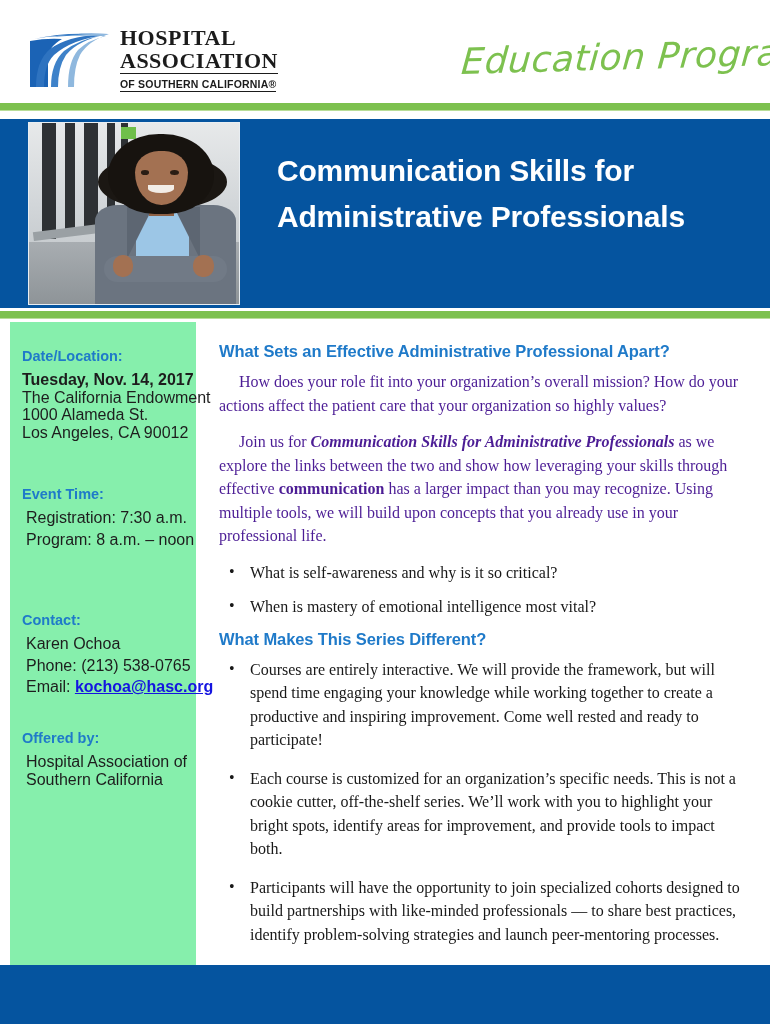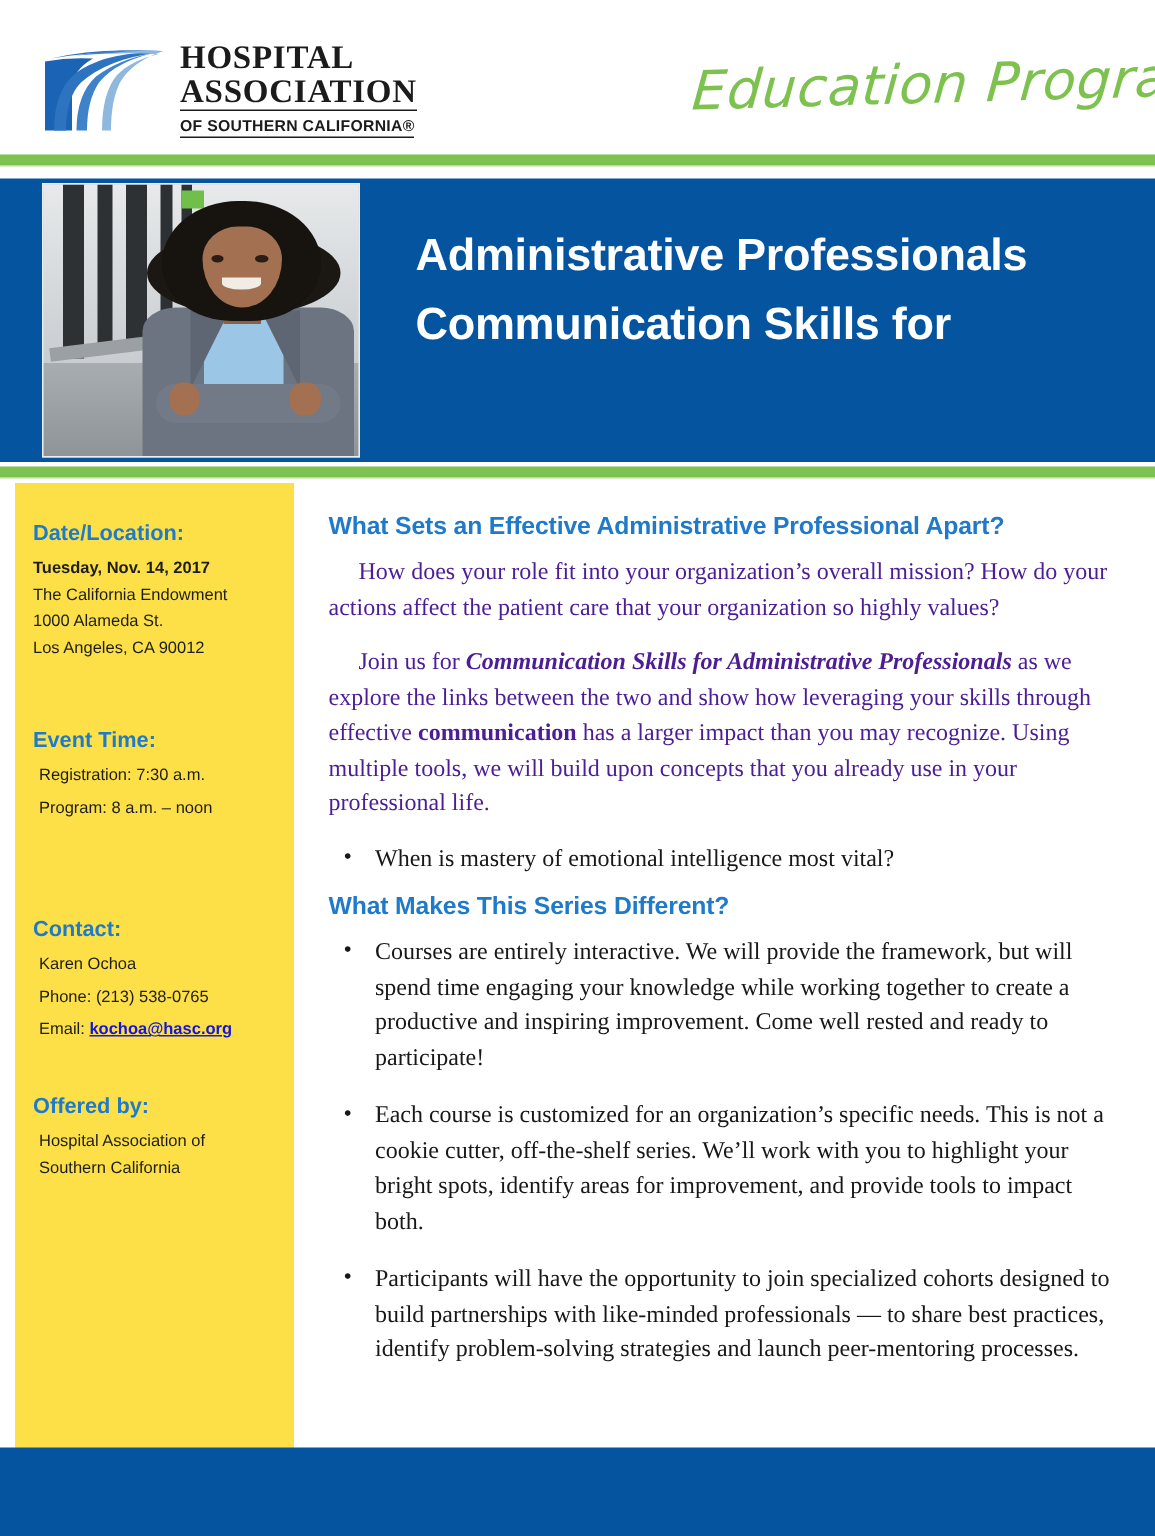--- a/index.html
+++ b/index.html
@@ -236,35 +236,35 @@
     left: 44%; top: 2%;
     width: 7%; height: 7%;
     background: #6fbf4a;
   }
 
   
   .sidebar {
     position: absolute;
     left: 10px; top: 322px;
     width: 186px; height: 680px;
-    background: #fde047;
+    background: #86efac;
     box-sizing: border-box;
     padding: 0;
   }
   .sb-block { position: absolute; left: 12px; width: 170px; }
   .sb-head {
     font-family: "Liberation Sans", sans-serif;
     font-weight: bold;
     font-size: 14.5px;
     color: #1F7AC9;
     margin: 0 0 7px 0;
   }
   .sb-line {
     font-family: "Liberation Sans", sans-serif;
-    font-size: 11px;
+    font-size: 16px;
     color: #1d1d1d;
     line-height: 17.5px;
     white-space: nowrap;
   }
   .sb-line.strong { font-weight: bold; }
   .sb-line.pad { padding-left: 4px; }
   .sb-link {
     color: #1414e0;
     font-weight: bold;
     text-decoration: underline;
@@ -379,22 +379,22 @@
     <div class="p-hair2"></div>
     <div class="p-hair"></div>
     <div class="p-face"></div>
     <div class="p-eye l"></div>
     <div class="p-eye r"></div>
     <div class="p-smile"></div>
   </div>
 </div>
 
 <div class="banner-title">
+  <div>Communication Skills for</div>
   <div>Administrative Professionals</div>
-  <div>Communication Skills for</div>
 </div>
 
 <div class="green-rule green-rule-mid"></div>
 <div class="green-rule green-thin-mid"></div>
 
 <div class="sidebar">
 
   <div class="sb-block" style="top:26px;">
     <div class="sb-head">Date/Location:</div>
     <div class="sb-line strong">Tuesday, Nov. 14, 2017</div>
@@ -425,20 +425,21 @@
 
 <div class="main">
 
   <h2 class="sec-head">What Sets an Effective Administrative Professional Apart?</h2>
 
   <p class="para">How does your role fit into your organization’s overall mission? How do your actions affect the patient care that your organization so highly values?</p>
 
   <p class="para"><span>Join us for </span><i class="bi">Communication Skills for Administrative Professionals</i><span> as we explore the links between the two and show how leveraging your skills through effective </span><b>communication</b><span> has a larger impact than you may recognize. Using multiple tools, we will build upon concepts that you already use in your professional life.</span></p>
 
   <ul class="blist tight">
+    <li>What is self-awareness and why is it so critical?</li>
     <li>When is mastery of emotional intelligence most vital?</li>
   </ul>
 
   <h2 class="sec-head sec2">What Makes This Series Different?</h2>
 
   <ul class="blist wide">
     <li>Courses are entirely interactive. We will provide the framework, but will spend time engaging your knowledge while working together to create a productive and inspiring improvement. Come well rested and ready to participate!</li>
     <li>Each course is customized for an organization’s specific needs. This is not a cookie cutter, off-the-shelf series. We’ll work with you to highlight your bright spots, identify areas for improvement, and provide tools to impact both.</li>
     <li>Participants will have the opportunity to join specialized cohorts designed to build partnerships with like-minded professionals — to share best practices, identify problem-solving strategies and launch peer-mentoring processes.</li>
   </ul>

